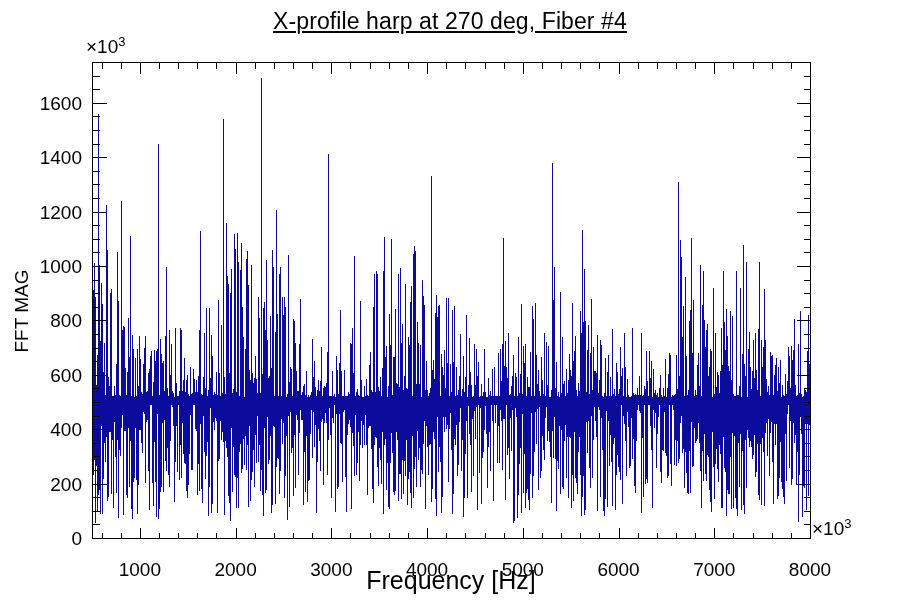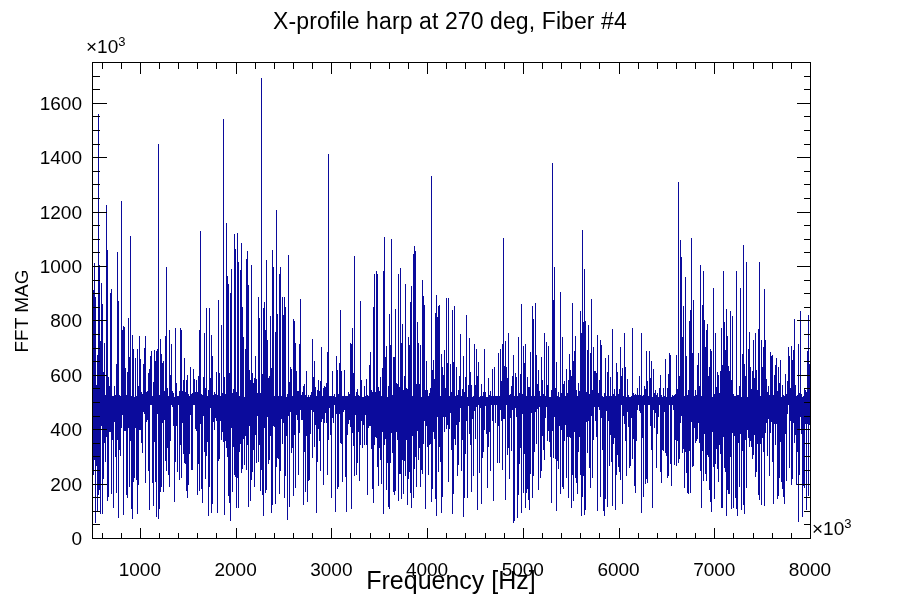--- a/index.html
+++ b/index.html
@@ -25,20 +25,21 @@
   #plot-title {
     position: absolute;
     left: 0;
     top: 8px;
     width: 900px;
     text-align: center;
     font-size: 23px;
     color: #000000;
     letter-spacing: 0.1px;
     white-space: nowrap;
+    text-decoration: underline;
   }
   #y-exponent {
     position: absolute;
     left: 86px;
     top: 34px;
     font-size: 19px;
     color: #000000;
     white-space: nowrap;
   }
   #x-exponent {

